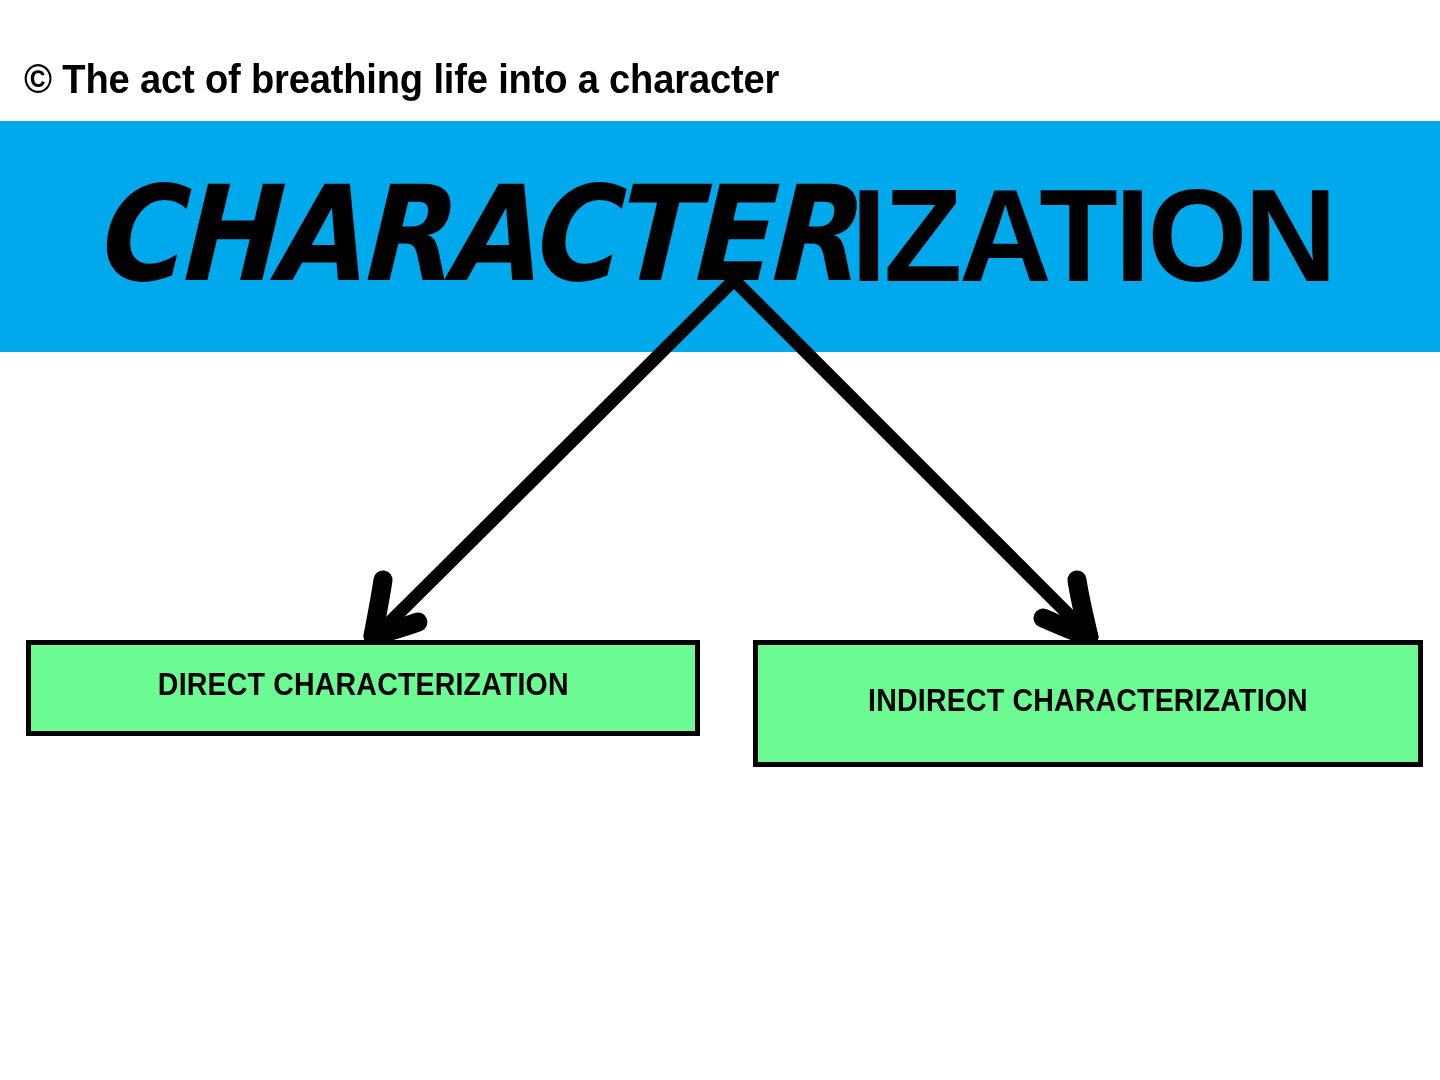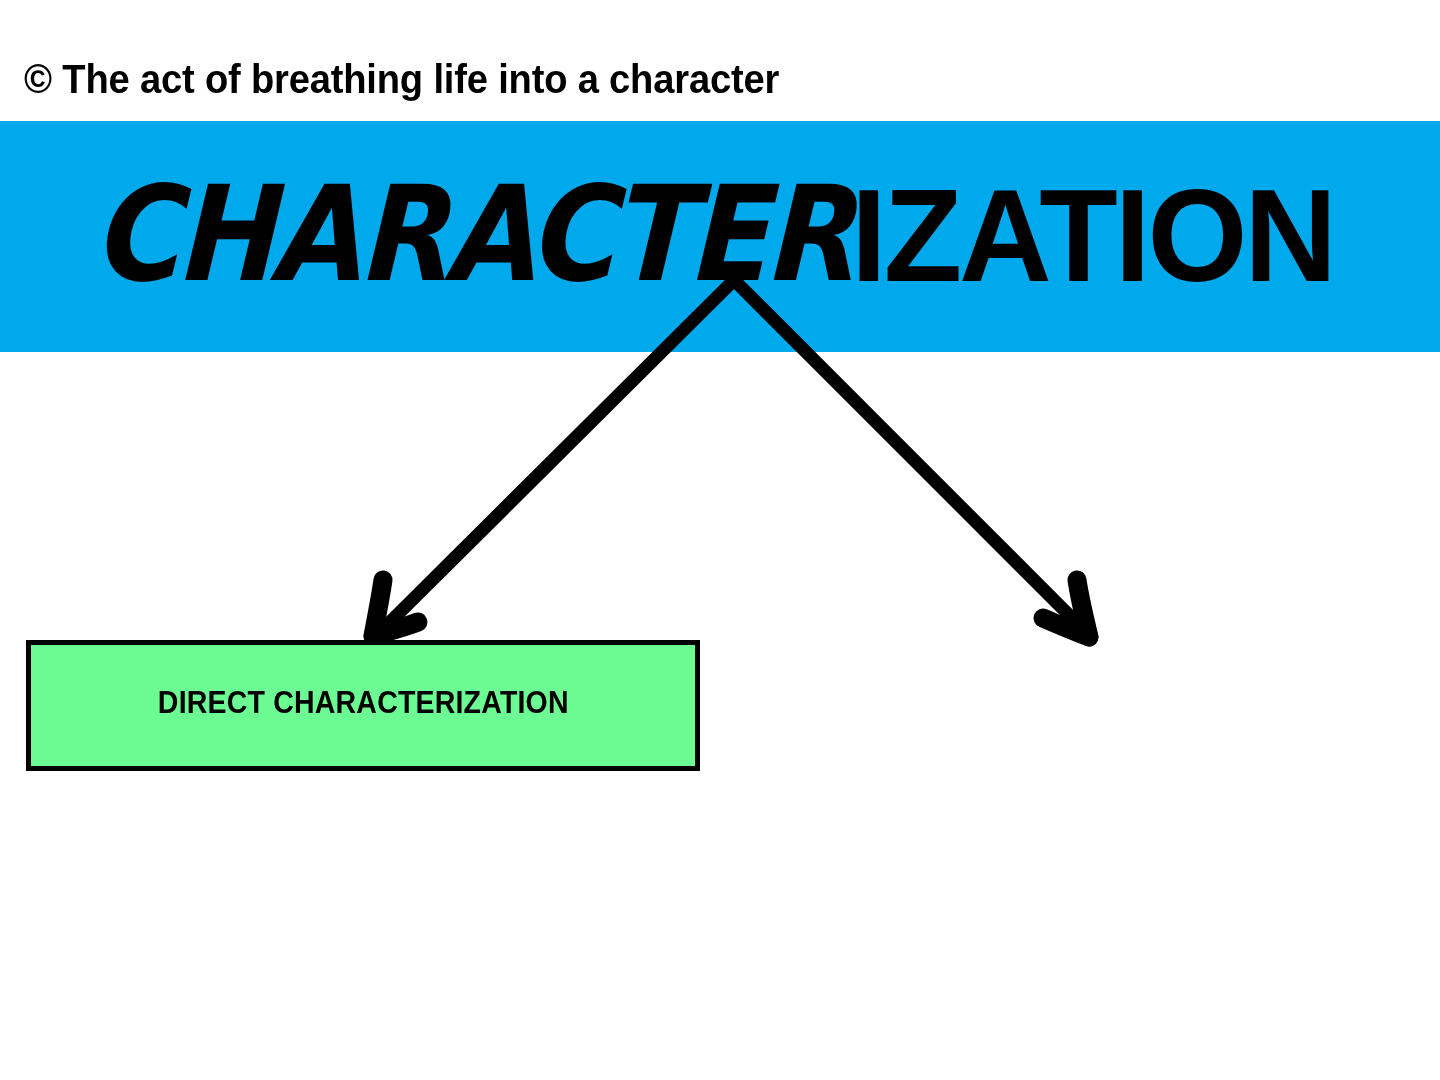--- a/index.html
+++ b/index.html
@@ -108,21 +108,21 @@
     border: 5px solid #000000;
     box-sizing: border-box;
     display: flex;
     align-items: center;
     justify-content: center;
   }
   #box-direct {
     left: 26px;
     top: 640px;
     width: 674px;
-    height: 131px;
+    height: 96px;
   }
   #box-indirect {
     left: 753px;
     top: 640px;
     width: 670px;
     height: 127px;
   }
   .cbox-label {
     color: #000000;
     font-family: "Liberation Sans", sans-serif;
@@ -166,14 +166,17 @@
       <path d="M 1077 580 C 1080 600 1085 620 1089 637" stroke="#000000" stroke-width="19" stroke-linecap="round" fill="none"></path>
       <path d="M 1043 618 C 1059 625 1076 632 1089 637" stroke="#000000" stroke-width="19" stroke-linecap="round" fill="none"></path>
       <path d="M 1089 637 L 1078 626 L 1090 620 Z" fill="#000000"></path>
     </g>
   </svg>
 
   <div class="cbox" id="box-direct">
     <span class="cbox-label">DIRECT CHARACTERIZATION</span>
   </div>
 
+  <div class="cbox" id="box-indirect">
+    <span class="cbox-label">INDIRECT CHARACTERIZATION</span>
+  </div>
 
 </div>
 
 </body></html>

